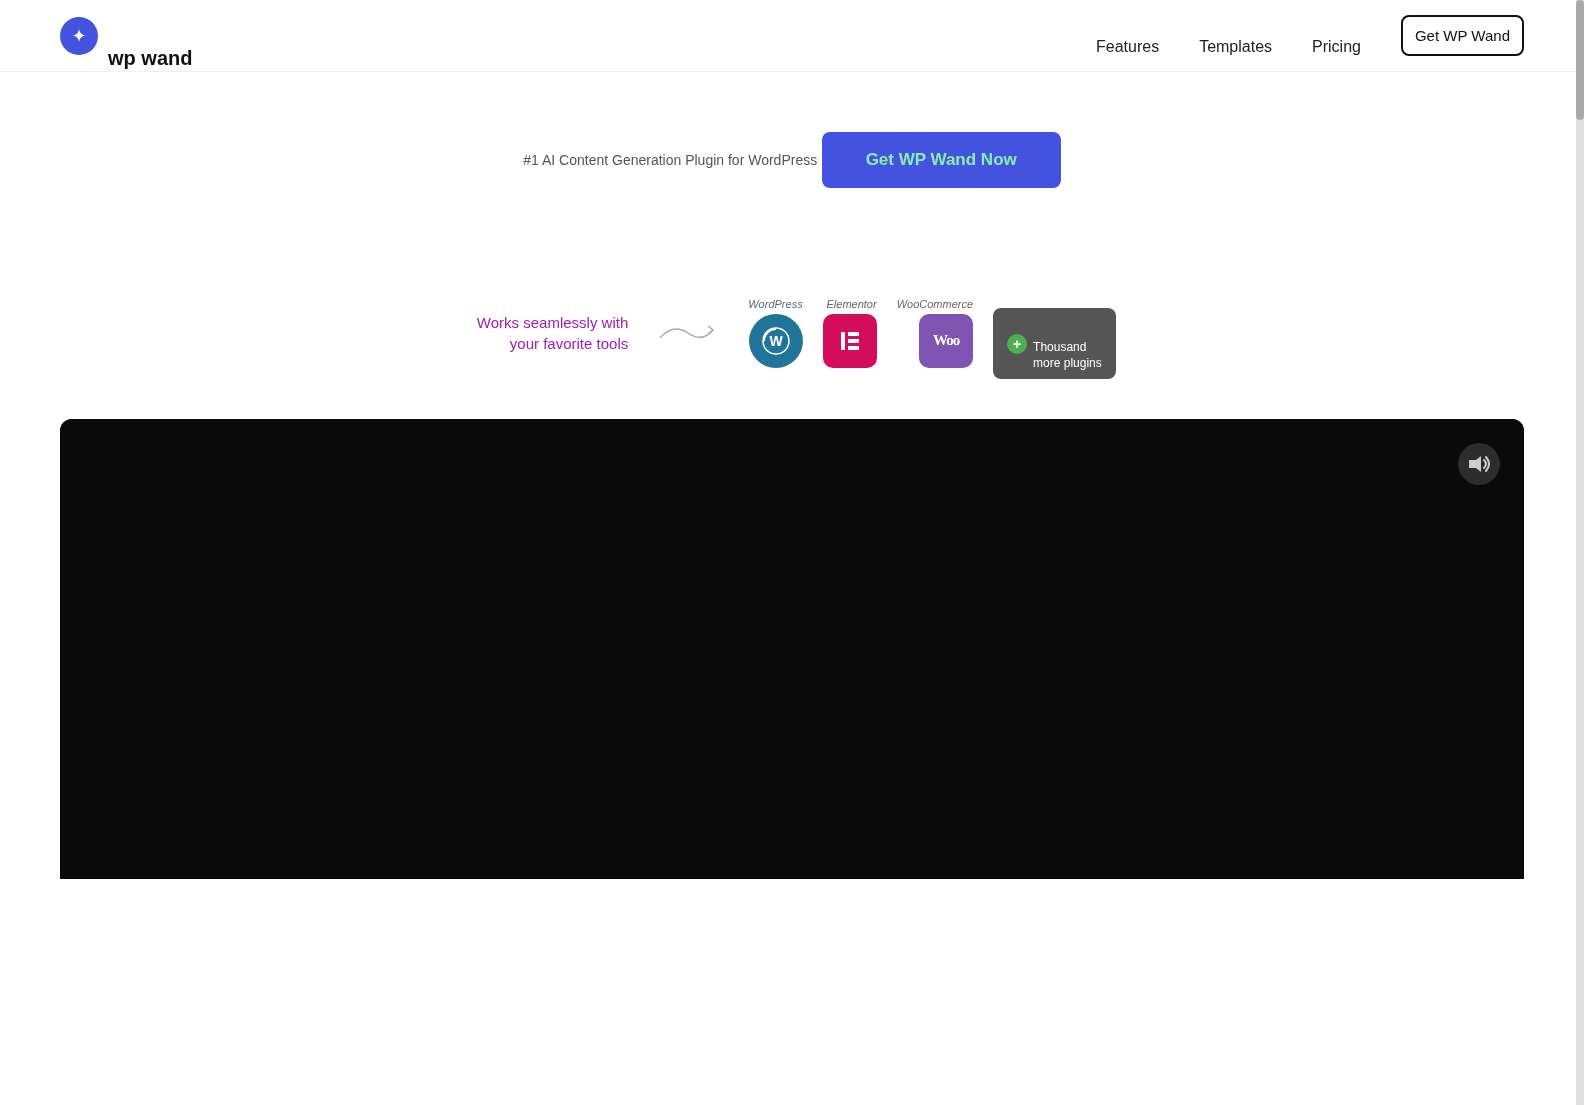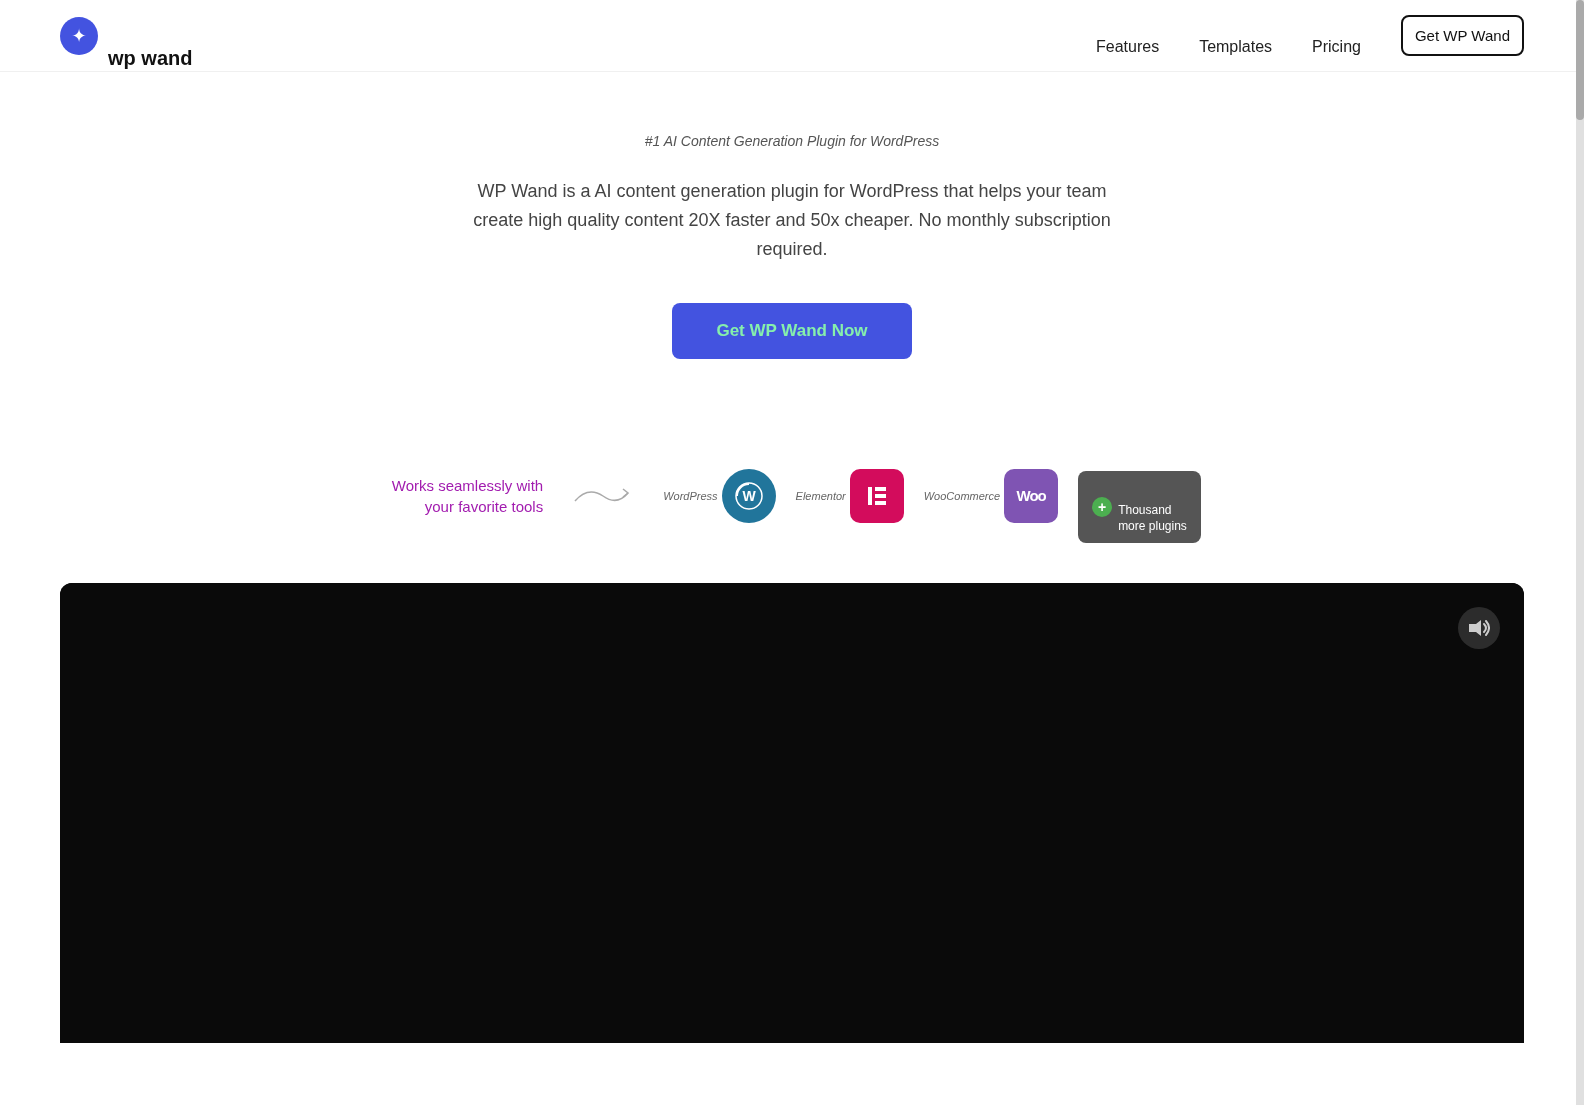--- a/index.html
+++ b/index.html
@@ -31,21 +31,21 @@
     }
     .scrollbar-thumb {
       width: 8px; height: 120px; background: #aaa; border-radius: 4px;
     }
 
     
     .hero {
       text-align: center; padding: 60px 20px 40px;
     }
     .hero-badge {
-      display: inline-block; font-size: 14px; color: #555; margin-bottom: 28px; font-style: italic;
+      display: inline-block; font-size: 14px; color: #555; margin-bottom: 28px;
     }
     .hero-title {
       font-size: 68px; font-weight: 800; line-height: 1.1; color: #111;
       max-width: 900px; margin: 0 auto 28px;
     }
     .hero-subtitle {
       font-size: 18px; color: #444; line-height: 1.6;
       max-width: 680px; margin: 0 auto 40px;
     }
     .hero-btn {
@@ -55,21 +55,21 @@
     }
 
     
     .integrations {
       display: flex; align-items: center; justify-content: center;
       gap: 20px; padding: 50px 20px 30px; flex-wrap: wrap;
     }
     .integrations-label { font-size: 15px; color: #a21caf; text-align: right; max-width: 160px; line-height: 1.4; }
     .arrow-svg { margin: 0 10px; }
     .tool-name { font-size: 11px; color: #666; font-style: italic; }
-    .tool-icon-wrap { display: flex; flex-direction: row; align-items: center; gap: 4px; }
+    .tool-icon-wrap { display: flex; flex-direction: column; align-items: flex-end; gap: 4px; }
 
     
     .wp-icon {
       width: 54px; height: 54px; background: #21759b; border-radius: 50%;
       display: flex; align-items: center; justify-content: center; color: #fff; font-size: 26px;
     }
     
     .el-icon {
       width: 54px; height: 54px; background: #d30c5c; border-radius: 10px;
       display: flex; align-items: center; justify-content: center; color: #fff; font-size: 22px; font-weight: 700;
@@ -121,21 +121,20 @@
   <div class="nav-links">
     <a class="nav-link" href="#">Features</a>
     <a class="nav-link" href="#">Templates</a>
     <a class="nav-link" href="#">Pricing</a>
     <a class="nav-cta" href="#">Get WP Wand</a>
   </div>
 </nav>
 
 <section class="hero">
   <div class="hero-badge">#1 AI Content Generation Plugin for WordPress</div>
-  <p class="hero-subtitle">WP Wand is a AI content generation plugin for WordPress that helps your team create high quality content 20X faster and 50x cheaper. No monthly subscription required.</p>
   <button class="hero-btn">Get WP Wand Now</button>
 </section>
 
 <div class="integrations">
   <span class="integrations-label">Works seamlessly with your favorite tools</span>
 
   <svg class="arrow-svg" width="60" height="30" viewBox="0 0 60 30">
     <path d="M2 20 Q15 5 30 15 Q44 25 55 12" stroke="#aaa" stroke-width="1.5" fill="none"></path>
     <path d="M50 8 L55 12 L50 16" stroke="#aaa" stroke-width="1.5" fill="none"></path>
   </svg>
@@ -159,21 +158,21 @@
         <rect x="12" y="5" width="11" height="4" fill="white"></rect>
         <rect x="12" y="12" width="11" height="4" fill="white"></rect>
         <rect x="12" y="19" width="11" height="4" fill="white"></rect>
       </svg>
     </div>
   </div>
 
   <div class="tool-icon-wrap">
     <span class="tool-name">WooCommerce</span>
     <div class="woo-icon">
-      <span style="font-size:15px; letter-spacing:-1px;">Woo</span>
+      <span style="font-size:15px; letter-spacing:-1px;font-family:Liberation Serif, serif;">Woo</span>
     </div>
   </div>
 
   <div class="more-badge" style="margin-top:22px;">
     <div class="more-badge-plus">+</div>
     <span style="white-space:pre-line;margin-top:24px;">Thousand
 more plugins</span>
   </div>
 </div>
 

